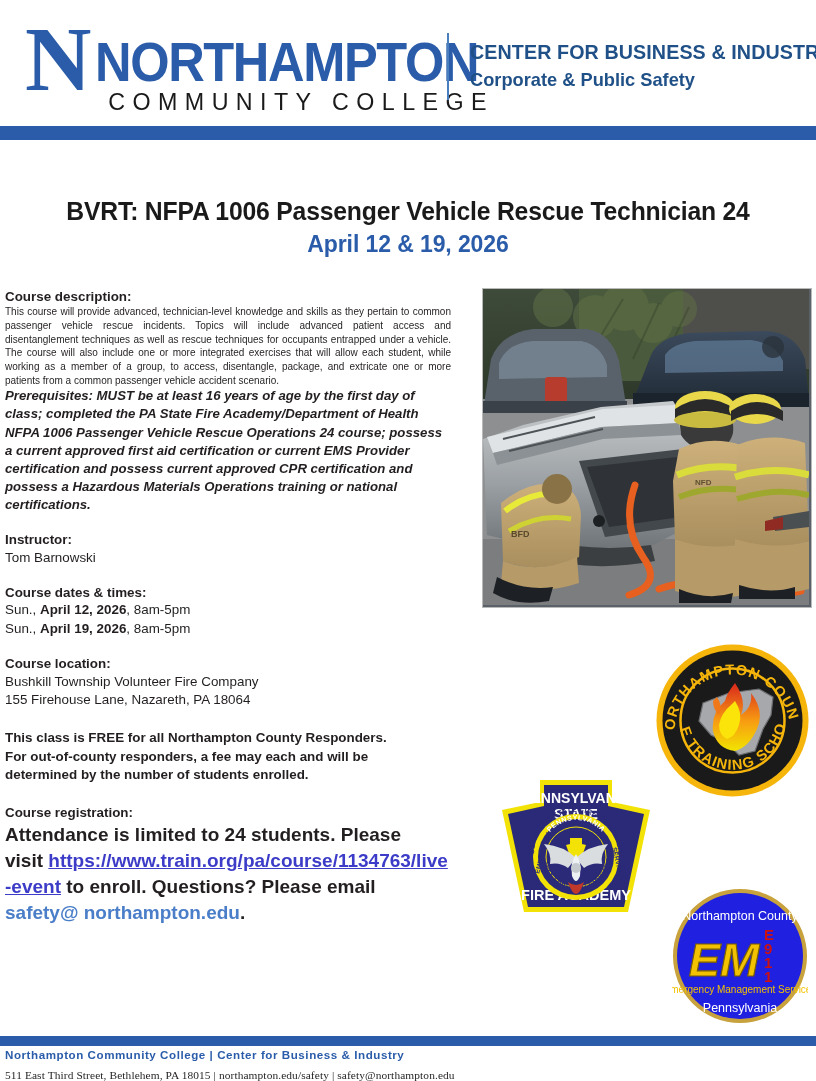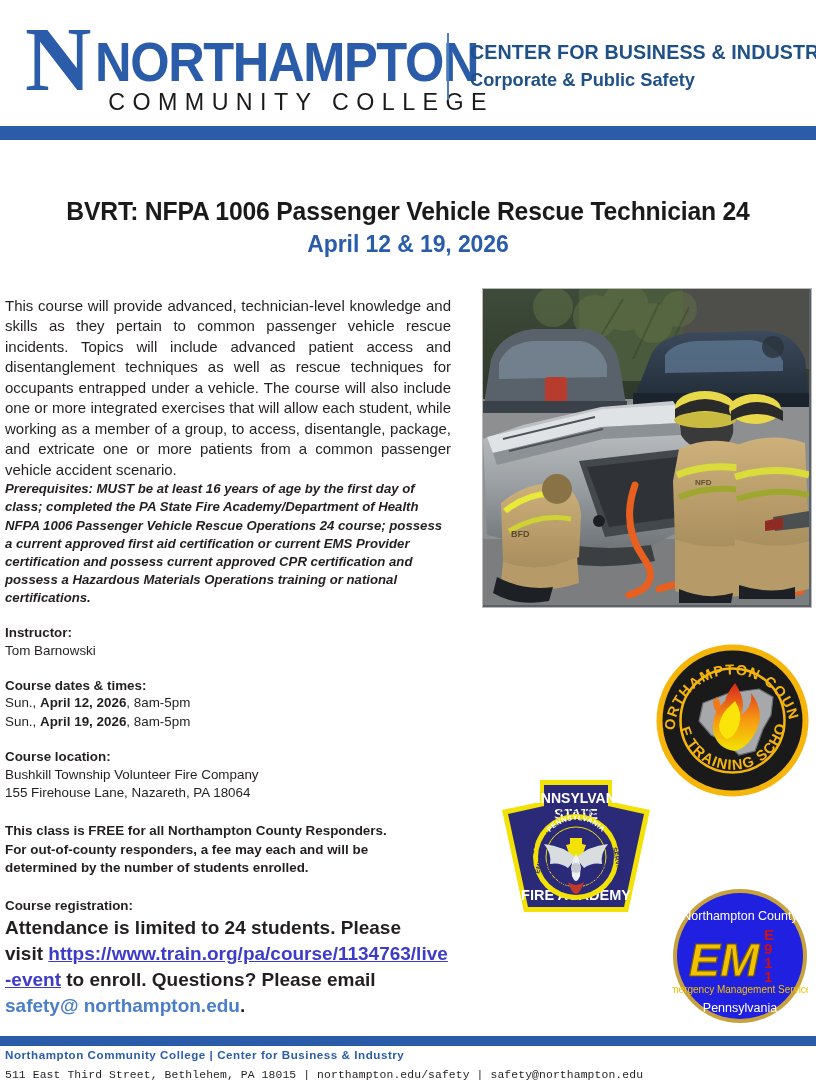--- a/index.html
+++ b/index.html
@@ -134,25 +134,25 @@
     left: 5px; top: 288px;
     width: 446px;
   }
   .sec-head {
     font-weight: bold;
     font-size: 13.4px;
     color: #231f20;
     line-height: 1.3;
   }
   .body-just {
-    font-size: 15px;
+    font-size: 10px;
     line-height: 1.365;
     text-align: justify;
     color: #231f20;
-    margin-top: 8px;
+    margin-top: 0;
   }
   .prereq {
     font-size: 13.2px;
     font-weight: bold;
     font-style: italic;
     line-height: 1.375;
     color: #231f20;
   }
   .plain {
     font-size: 13.4px;
@@ -221,21 +221,21 @@
   }
   #footer-line1 {
     font-family: "Liberation Sans Narrow", "Liberation Sans", sans-serif;
     font-weight: bold;
     font-size: 11.6px;
     color: #2a5caa;
     letter-spacing: 0.55px;
     white-space: nowrap;
   }
   #footer-line2 {
-    font-family: Liberation Mono, monospace;
+    font-family: Liberation Serif, serif;
     font-size: 11.4px;
     color: #231f20;
     margin-top: 8px;
     letter-spacing: 0.1px;
     white-space: nowrap;
   }
 </style>
 </head>
 <body>
 
@@ -260,20 +260,21 @@
 
 <div id="header-bar"></div>
 
 <div id="title-wrap">
   <div id="course-title">BVRT: NFPA 1006 Passenger Vehicle Rescue Technician 24</div>
   <div id="course-dates-title">April 12 &amp; 19, 2026</div>
 </div>
 
 <div id="left-col">
 
+  <div class="sec-head">Course description:</div>
   <div class="body-just">This course will provide advanced, technician-level knowledge and skills as they pertain to common passenger vehicle rescue incidents. Topics will include advanced patient access and disentanglement techniques as well as rescue techniques for occupants entrapped under a vehicle. The course will also include one or more integrated exercises that will allow each student, while working as a member of a group, to access, disentangle, package, and extricate one or more patients from a common passenger vehicle accident scenario.</div>
 
   <div class="prereq">Prerequisites: MUST be at least 16 years of age by the first day of class; completed the PA State Fire Academy/Department of Health NFPA 1006 Passenger Vehicle Rescue Operations 24 course; possess a current approved first aid certification or current EMS Provider certification and possess current approved CPR certification and possess a Hazardous Materials Operations training or national certifications.</div>
 
   <div class="gap-md"></div>
 
   <div class="sec-head">Instructor:</div>
   <div class="plain">Tom Barnowski</div>
 
   <div class="gap-md"></div>

